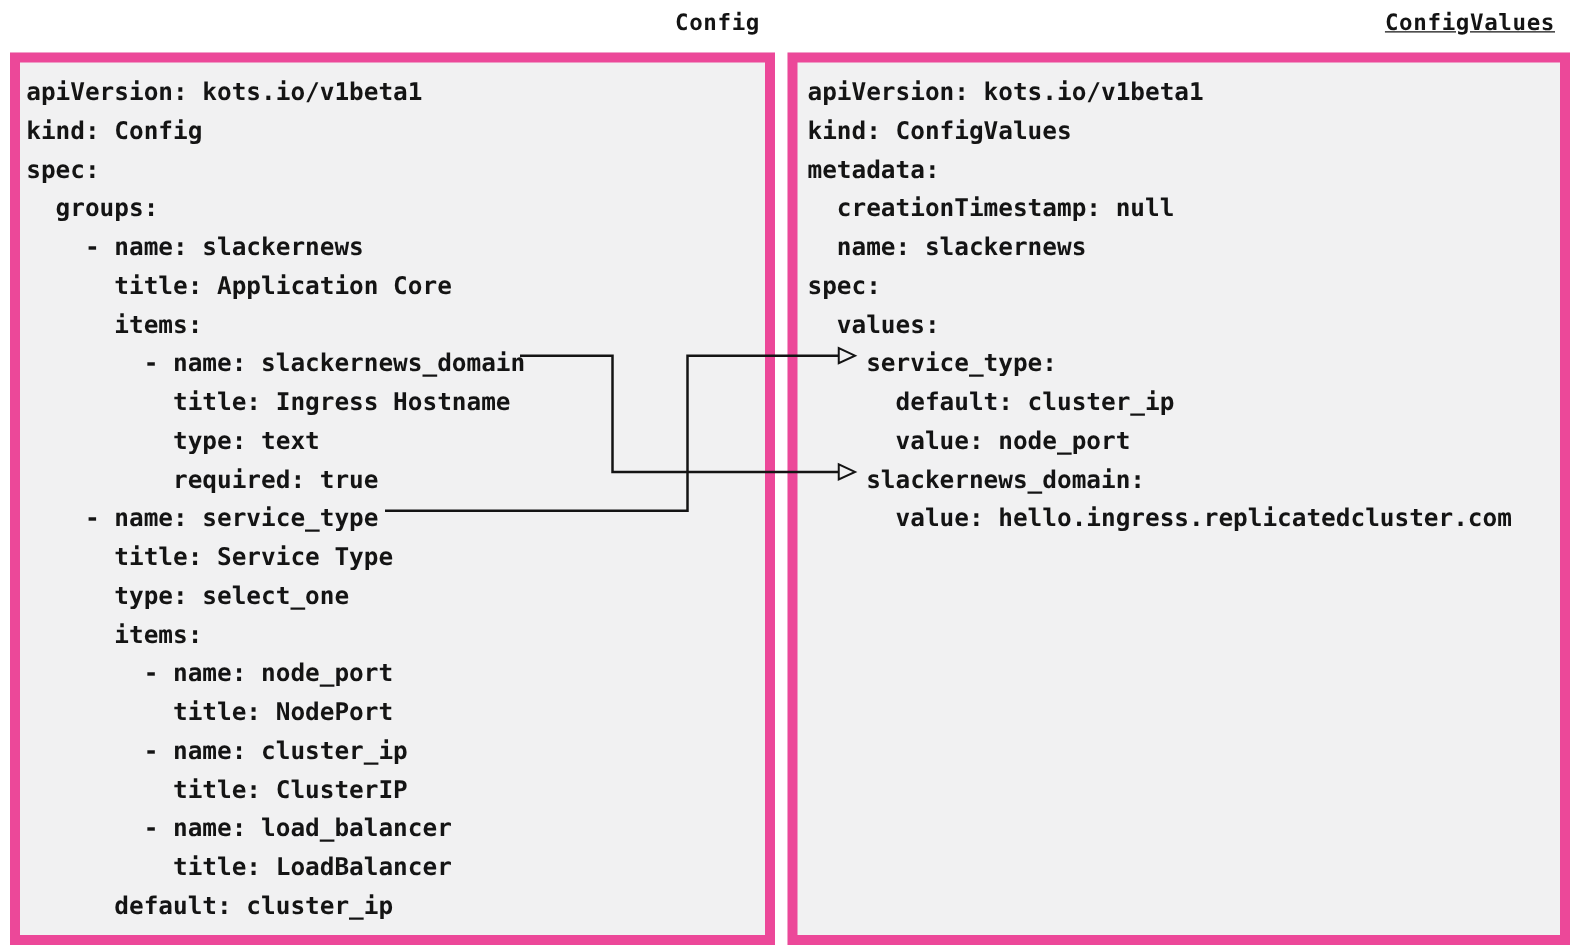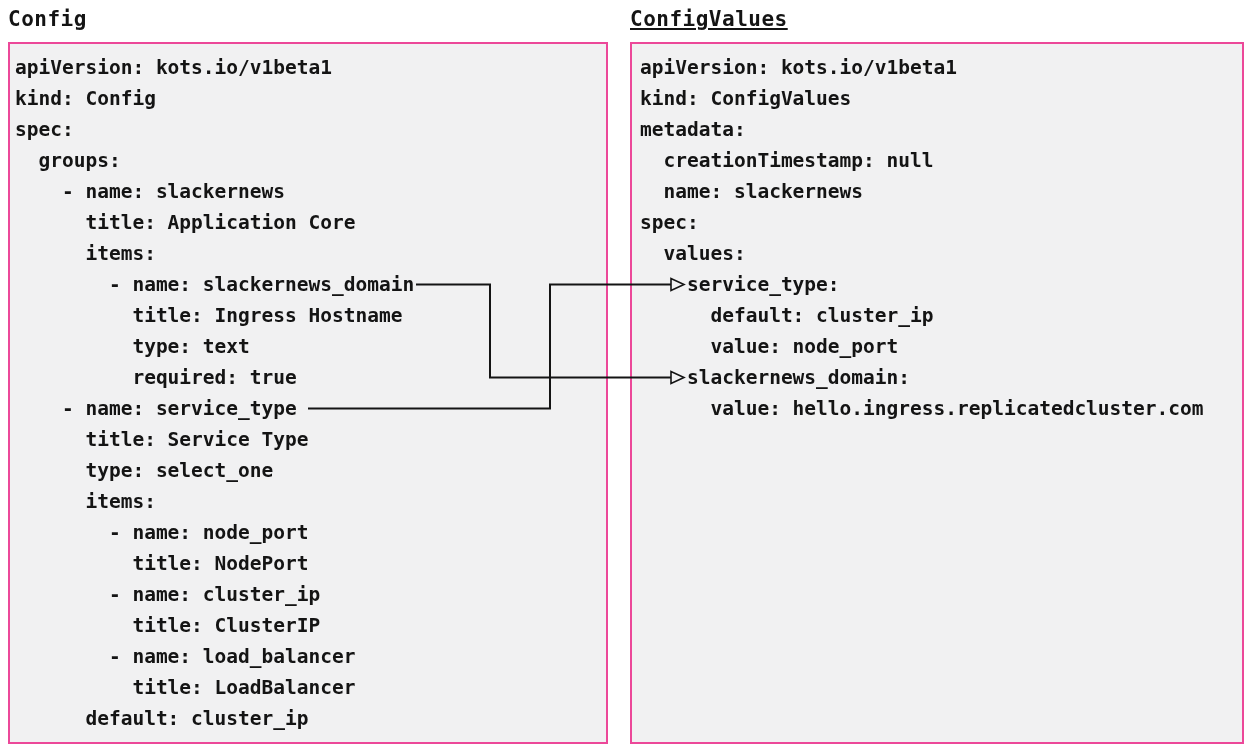--- a/index.html
+++ b/index.html
@@ -8,35 +8,35 @@
     width: 1258px;
     height: 756px;
     background: #ffffff;
     overflow: hidden;
     font-family: "DejaVu Sans Mono", "Liberation Mono", monospace;
     color: #141414;
   }
   .panel-title {
     position: absolute;
     top: 6px;
-    text-align: left;
-    font-size: 21px;
+    text-align: right;
+    font-size: 18px;
     line-height: 26px;
     font-weight: bold;
     letter-spacing: 0.5px;
     color: #141414;
   }
   .panel-title.left  { left: 8px;   width: 600px; }
   .panel-title.right { left: 630px; width: 614px; text-decoration: underline; }
   .panel {
     position: absolute;
     top: 42px;
     height: 698px;
     background: #f1f1f2;
-    border: 2px solid #ec4899;
+    border: 8px solid #ec4899;
     box-sizing: content-box;
   }
   .panel.left  { left: 8px;   width: 596px; }
   .panel.right { left: 630px; width: 610px; }
   .yaml {
     margin: 0;
     padding: 8px 4px 0 5px;
     font-family: "DejaVu Sans Mono", "Liberation Mono", monospace;
     font-size: 19.5px;
     line-height: 31px;

